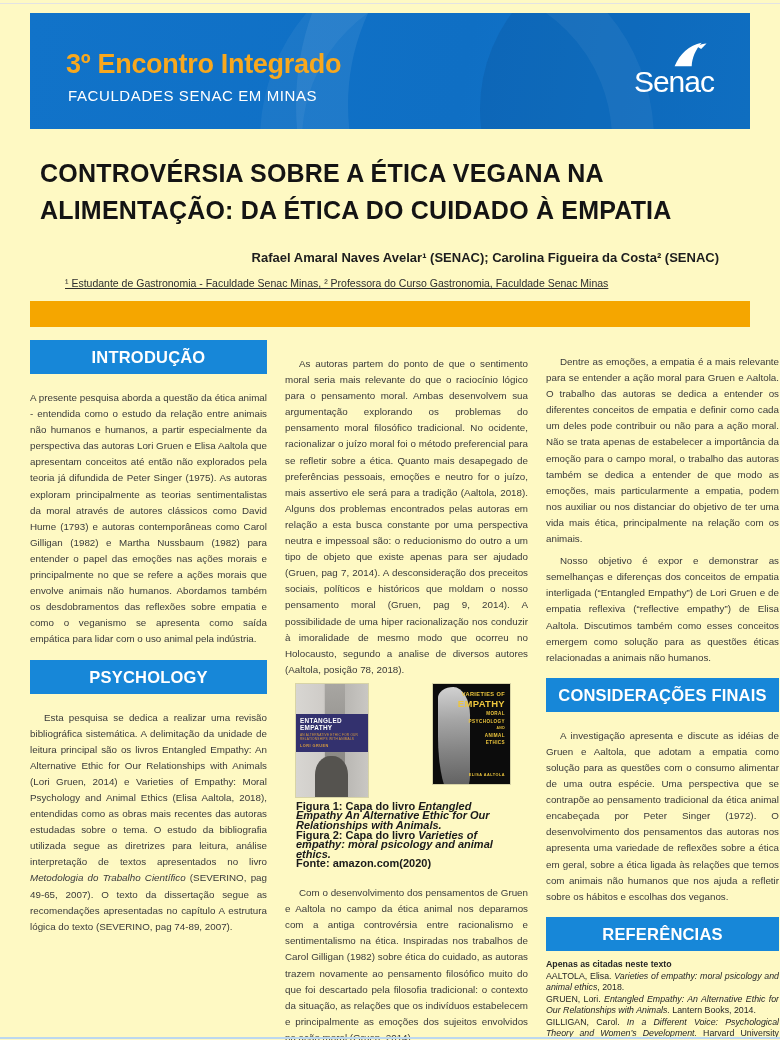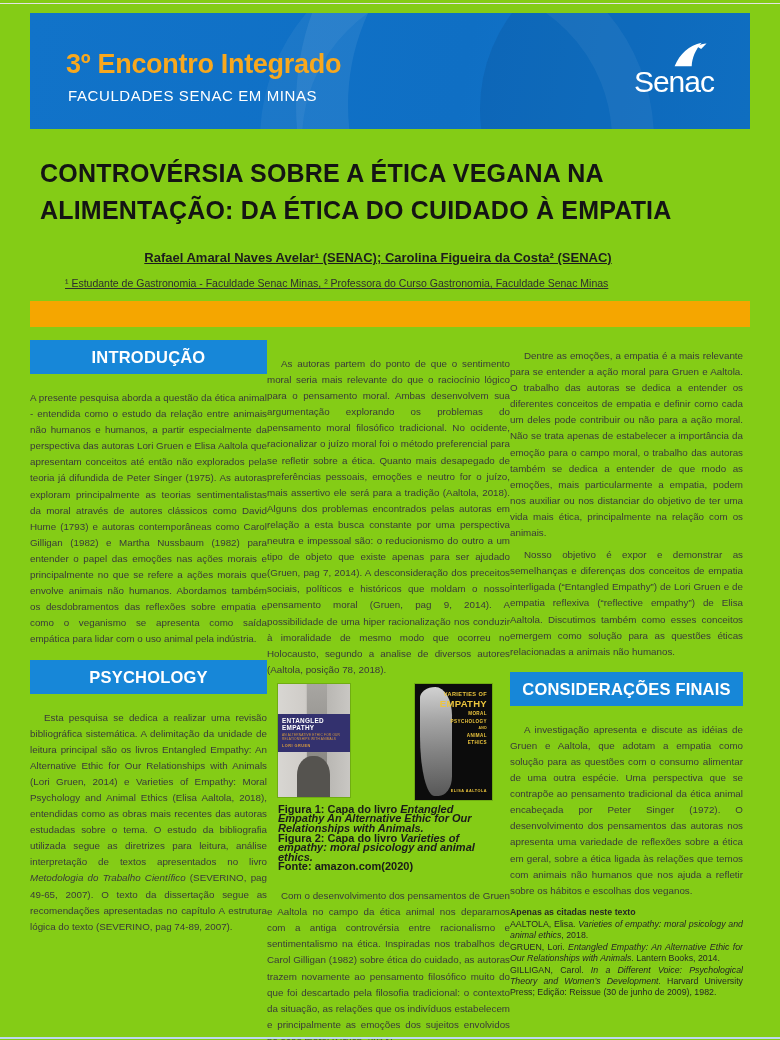--- a/index.html
+++ b/index.html
@@ -1,19 +1,19 @@
 <!DOCTYPE html>
 <html><head>
 <meta charset="utf-8">
 <style>
   * { margin:0; padding:0; box-sizing:border-box; }
   html,body { background:#ffffff; }
   .page {
     position:relative; width:780px; height:1040px; overflow:hidden;
-    background:#84cc16; font-family:"Liberation Sans", sans-serif;
+    background:#fef9c3; font-family:"Liberation Sans", sans-serif;
   }
   .top-rule { position:absolute; top:3px; left:0; width:780px; height:1px; background:#e3e3e3; }
   .bottom-rule { position:absolute; bottom:1px; left:0; width:780px; height:2px; background:#bcd8ef; }
 
   
   .banner {
     position:absolute; left:30px; top:13px; width:720px; height:116px;
     background:linear-gradient(100deg,#1173c9 0%, #0f6fc4 60%, #1278cf 100%);
     overflow:hidden;
   }
@@ -37,31 +37,31 @@
     position:absolute; left:38px; top:74px; font-size:15px; color:#ffffff;
     letter-spacing:0.6px; z-index:2;
   }
   .senac-logo { position:absolute; right:36px; top:28px; text-align:right; z-index:2; }
   .senac-logo svg { display:block; margin-left:auto; margin-right:6px; margin-bottom:-3px; }
   .senac-text { font-size:30px; font-weight:normal; color:#ffffff; letter-spacing:-1px; }
 
   
   .title-block { position:absolute; left:40px; top:155px; width:700px; text-align:left; }
   .poster-title { font-size:25px; line-height:37px; font-weight:bold; color:#141414; letter-spacing:0.2px; }
-  .authors { position:absolute; left:48px; top:250px; width:660px; text-align:center;
-             font-size:13px; font-weight:bold; color:#1d1d1d;text-decoration:underline; }
+  .authors { position:absolute; left:59px; top:250px; width:660px; text-align:right;
+             font-size:13px; font-weight:bold; color:#1d1d1d; }
   .affiliations { position:absolute; left:65px; top:277px; width:680px; text-align:left;
                   font-size:10.5px; color:#2e2e2e;text-decoration:underline; }
 
   .orange-bar { position:absolute; left:30px; top:301px; width:720px; height:26px; background:#f5a600; }
 
   
   .columns {
     position:absolute; left:30px; top:340px; width:720px; height:700px;
-    display:grid; grid-template-columns:237px 243px 233px; column-gap:0;
+    display:grid; grid-template-columns:237px 243px 233px; column-gap:18px;
   }
   .col { overflow:hidden; }
   .section-heading {
     height:34px; line-height:34px; background:#1787d8; color:#ffffff;
     font-weight:bold; font-size:16.5px; text-align:center; letter-spacing:0.2px;
   }
   .body-text {
     margin-top:16px; font-size:9.8px; line-height:16.1px; text-align:justify;
     color:#3a3a3a; text-indent:14px; hyphens:none;
   }
@@ -83,39 +83,39 @@
     position:absolute; bottom:0; left:26%; width:46%; height:36%;
     background:#55534f; border-radius:46% 46% 0 0;
   }
   .b1-band {
     position:absolute; top:27%; left:0; right:0; background:#33316e; padding:3px 4px 4px;
   }
   .b1-title { color:#ffffff; font-size:6.4px; font-weight:bold; letter-spacing:0.3px; }
   .b1-sub { color:#d99c3e; font-size:3.2px; margin-top:2px; letter-spacing:0.2px; }
   .b1-author { color:#d99c3e; font-size:3.8px; font-weight:bold; margin-top:3px; letter-spacing:0.5px; }
 
-  .book2 { width:77px; height:116px; margin-left:65px; background:#0c0c0c; }
+  .book2 { width:77px; height:100px; margin-left:65px; background:#0c0c0c; }
   .b2-trunk {
     position:absolute; left:5px; top:3px; width:32px; height:109px;
     background:linear-gradient(178deg,#d2d2d2 0%,#a6a6a6 30%,#828282 60%,#575757 100%);
     border-radius:48% 52% 42% 46% / 10% 26% 18% 55%;
   }
   .b2-text { position:absolute; right:5px; top:7px; text-align:right; color:#ecc53d; }
   .b2-t1 { font-size:5.6px; font-weight:bold; letter-spacing:0.4px; }
   .b2-t2 { font-size:9.5px; font-weight:bold; letter-spacing:0.3px; margin-top:1px; }
   .b2-s  { font-size:4.6px; font-weight:bold; margin-top:2.5px; letter-spacing:0.4px; }
   .b2-s.small { font-size:3.4px; }
   .b2-author { position:absolute; right:5px; bottom:7px; font-size:3.8px; font-weight:bold;
                color:#ecc53d; letter-spacing:0.5px; }
 
   .captions { margin-top:5px; margin-left:11px; width:218px; }
   .cap { font-size:11px; line-height:9.6px; font-weight:bold; color:#1a1a1a; }
 
   
-  .col3 .first-par { margin-top:8px; }
+  .col3 .first-par { margin-top:14px; }
   .refs { margin-top:8px; font-size:8.8px; line-height:11px; color:#262626; text-align:justify; }
   .refs .note { font-weight:bold; margin-bottom:1px; }
   .ref-item { margin-bottom:1px; }
 </style>
 </head>
 <body>
 
 <div class="page">
   <div class="top-rule"></div>
 
@@ -196,20 +196,23 @@
 
     <div class="col col3">
       <p class="body-text first-par">Dentre as emoções, a empatia é a mais relevante para se entender a ação moral para Gruen e Aaltola. O trabalho das autoras se dedica a entender os diferentes conceitos de empatia e definir como cada um deles pode contribuir ou não para a ação moral. Não se trata apenas de estabelecer a importância da emoção para o campo moral, o trabalho das autoras também se dedica a entender de que modo as emoções, mais particularmente a empatia, podem nos auxiliar ou nos distanciar do objetivo de ter uma vida mais ética, principalmente na relação com os animais.</p>
       <p class="body-text" style="margin-top:6px;">Nosso objetivo é expor e demonstrar as semelhanças e diferenças dos conceitos de empatia interligada (“Entangled Empathy”) de Lori Gruen e de empatia reflexiva (“reflective empathy”) de Elisa Aaltola. Discutimos também como esses conceitos emergem como solução para as questões éticas relacionadas a animais não humanos.</p>
 
       <div class="section-heading mt-sec">
         <span>CONSIDERAÇÕES FINAIS</span>
       </div>
       <p class="body-text">A investigação apresenta e discute as idéias de Gruen e Aaltola, que adotam a empatia como solução para as questões com o consumo alimentar de uma outra espécie. Uma perspectiva que se contrapõe ao pensamento tradicional da ética animal encabeçada por Peter Singer (1972). O desenvolvimento dos pensamentos das autoras nos apresenta uma variedade de reflexões sobre a ética em geral, sobre a ética ligada às relações que temos com animais não humanos que nos ajuda a refletir sobre os hábitos e escolhas dos veganos.</p>
 
+      <div class="section-heading mt-sec">
+        <span>REFERÊNCIAS</span>
+      </div>
       <div class="refs">
         <div class="note">Apenas as citadas neste texto</div>
         <div class="ref-item"><span>AALTOLA, Elisa. </span><i>Varieties of empathy: moral psicology and animal ethics</i><span>, 2018.</span></div>
         <div class="ref-item"><span>GRUEN, Lori. </span><i>Entangled Empathy: An Alternative Ethic for Our Relationships with Animals.</i><span> Lantern Books, 2014.</span></div>
         <div class="ref-item"><span>GILLIGAN, Carol. </span><i>In a Different Voice: Psychological Theory and Women’s Development.</i><span> Harvard University Press; Edição: Reissue (30 de junho de 2009), 1982.</span></div>
 
       </div>
     </div>
   </main>
 

